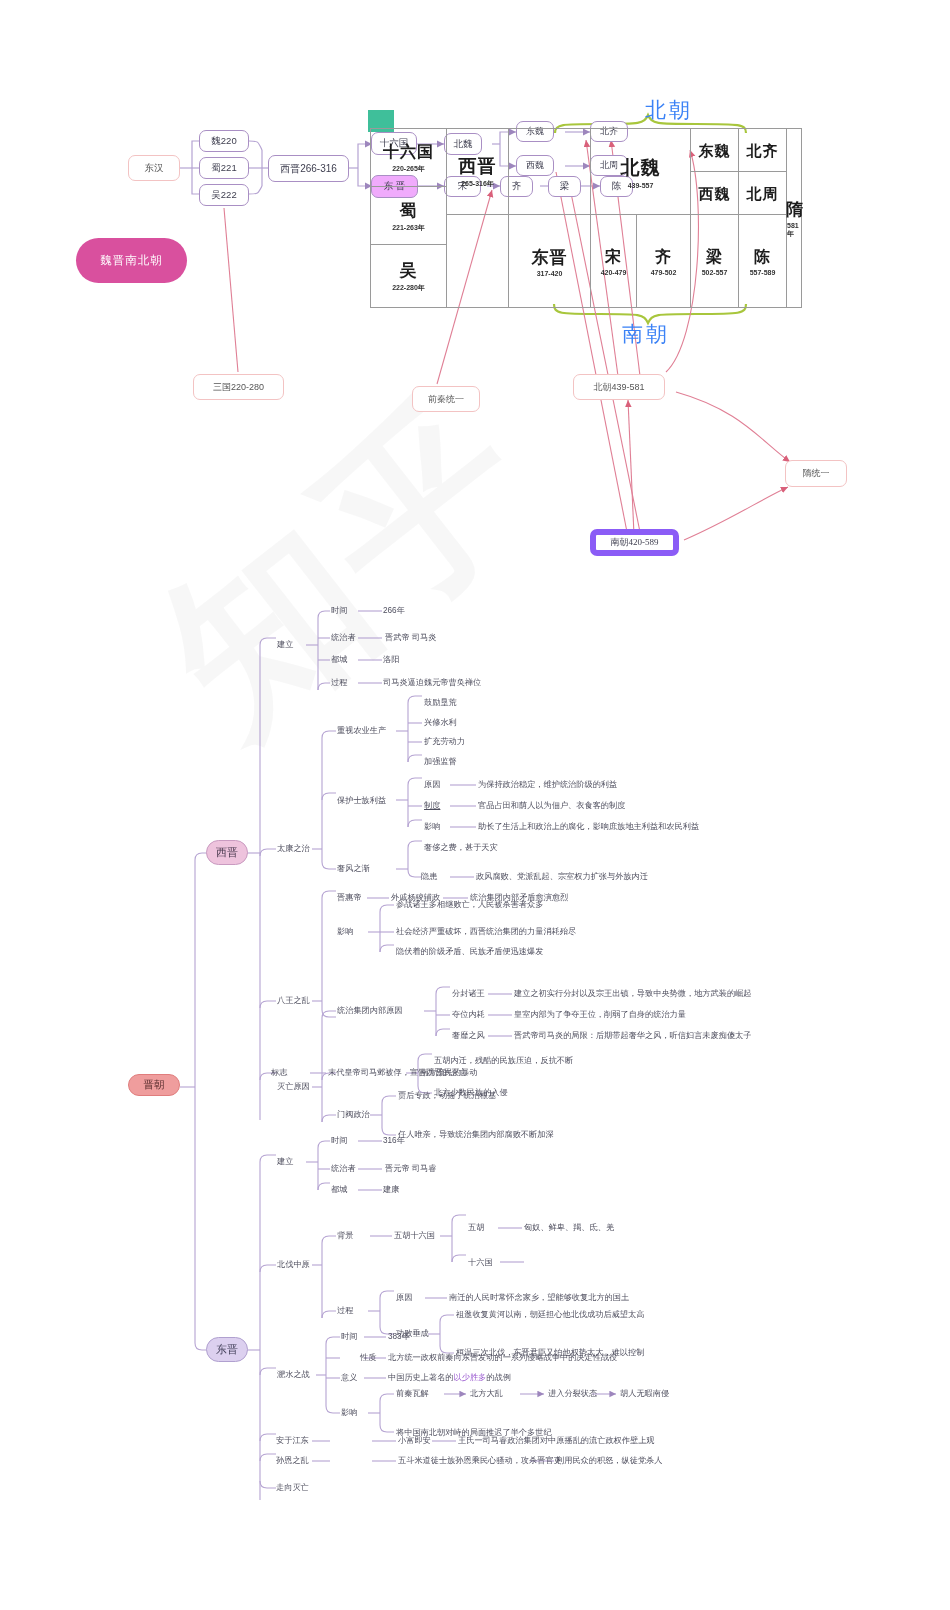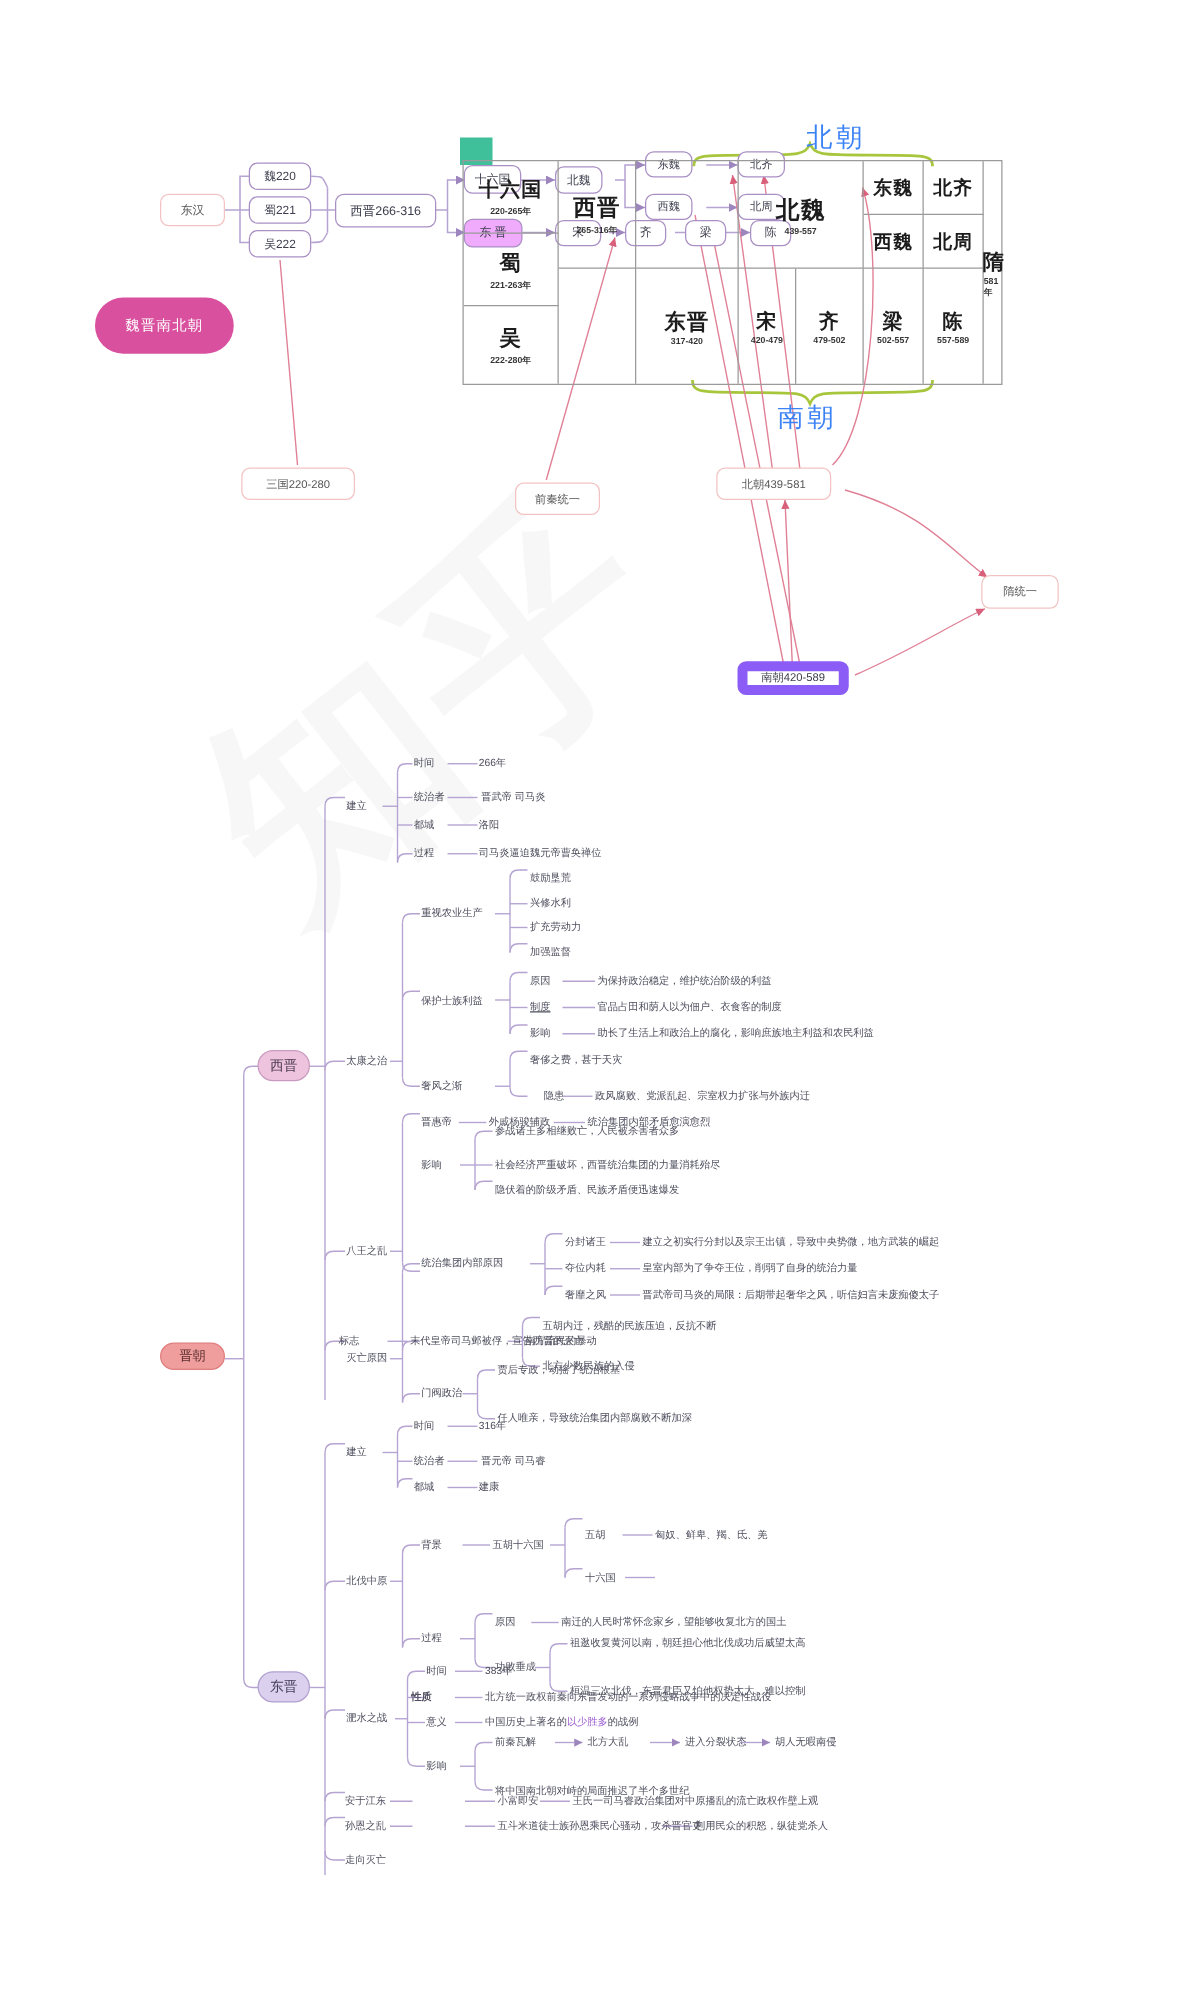--- a/index.html
+++ b/index.html
@@ -13,21 +13,21 @@
   svg.lay{position:absolute;left:0;top:0;width:950px;height:1610px;overflow:visible;pointer-events:none;}
   .wm{position:absolute;left:330px;top:360px;width:520px;height:820px;
       transform:rotate(-38deg);opacity:.5;pointer-events:none;
       font-size:190px;color:#f0f0f0;font-weight:bold;line-height:1.05;
       white-space:nowrap;letter-spacing:6px;}
 
   
   .nd{position:absolute;box-sizing:border-box;display:flex;align-items:center;
       justify-content:center;background:#fff;border-radius:7px;text-align:center;}
   .nd.purple{border:1.4px solid #a98fc4;color:#3d3d4e;}
-  .nd.magenta{border:8px solid #8b5cf6;color:#3d3d4e;}
+  .nd.magenta{border:6px solid #8b5cf6;color:#3d3d4e;font-family:Liberation Serif, serif;}
   .nd.softpink{border:1.6px solid #f3c3c3;color:#555;}
 
   
   #tbl{position:absolute;left:370px;top:128px;width:432px;height:180px;
        border:1.4px solid #9a9a9a;box-sizing:border-box;background:transparent;}
   #tbl .cell{position:absolute;box-sizing:border-box;border-right:1.4px solid #9a9a9a;
        border-bottom:1.4px solid #9a9a9a;display:flex;flex-direction:column;
        align-items:center;justify-content:center;color:#1c1c1c;}
   #tbl .cell .nm{font-weight:bold;letter-spacing:1px;}
   #tbl .cell .yr{font-size:7px;color:#333;margin-top:1px;font-weight:bold;}
@@ -399,21 +399,21 @@
   <div class="mtxt" style="left:337px;top:796px;">保护士族利益</div>
   <div class="mtxt" style="left:424px;top:780px;">原因</div>
   <div class="mtxt" style="left:478px;top:780px;">为保持政治稳定，维护统治阶级的利益</div>
   <div class="mtxt" style="left:424px;top:801px;text-decoration:underline;">制度</div>
   <div class="mtxt" style="left:478px;top:801px;">官品占田和荫人以为佃户、衣食客的制度</div>
   <div class="mtxt" style="left:424px;top:822px;">影响</div>
   <div class="mtxt" style="left:478px;top:822px;">助长了生活上和政治上的腐化，影响庶族地主利益和农民利益</div>
 
   <div class="mtxt" style="left:337px;top:864px;">奢风之渐</div>
   <div class="mtxt" style="left:424px;top:843px;">奢侈之费，甚于天灾</div>
-  <div class="mtxt" style="left:435px;top:872px;">隐患</div>
+  <div class="mtxt" style="left:421px;top:872px;">隐患</div>
   <div class="mtxt" style="left:476px;top:872px;">政风腐败、党派乱起、宗室权力扩张与外族内迁</div>
 
   <div class="mtxt" style="left:277px;top:996px;">八王之乱</div>
   <div class="mtxt" style="left:337px;top:893px;">晋惠帝</div>
   <div class="mtxt" style="left:391px;top:893px;">外戚杨骏辅政</div>
   <div class="mtxt" style="left:470px;top:893px;">统治集团内部矛盾愈演愈烈</div>
   <div class="mtxt" style="left:337px;top:927px;">影响</div>
   <div class="mtxt" style="left:396px;top:900px;">参战诸王多相继败亡，人民被杀害者众多</div>
   <div class="mtxt" style="left:396px;top:927px;">社会经济严重破坏，西晋统治集团的力量消耗殆尽</div>
   <div class="mtxt" style="left:396px;top:947px;">隐伏着的阶级矛盾、民族矛盾便迅速爆发</div>
@@ -455,21 +455,21 @@
   <div class="mtxt" style="left:337px;top:1306px;">过程</div>
   <div class="mtxt" style="left:396px;top:1293px;">原因</div>
   <div class="mtxt" style="left:449px;top:1293px;">南迁的人民时常怀念家乡，望能够收复北方的国土</div>
   <div class="mtxt" style="left:396px;top:1329px;">功败垂成</div>
   <div class="mtxt" style="left:456px;top:1310px;">祖逖收复黄河以南，朝廷担心他北伐成功后威望太高</div>
   <div class="mtxt" style="left:456px;top:1348px;">桓温三次北伐，东晋君臣又怕他权势太大，难以控制</div>
 
   <div class="mtxt" style="left:277px;top:1370px;">淝水之战</div>
   <div class="mtxt" style="left:341px;top:1332px;">时间</div>
   <div class="mtxt" style="left:388px;top:1332px;">383年</div>
-  <div class="mtxt" style="left:329px;top:1353px;font-weight:bold;">性质</div>
+  <div class="mtxt" style="left:360px;top:1353px;">性质</div>
   <div class="mtxt" style="left:388px;top:1353px;">北方统一政权前秦向东晋发动的一系列侵略战争中的决定性战役</div>
   <div class="mtxt" style="left:341px;top:1373px;">意义</div>
   <div class="mtxt" style="left:388px;top:1373px;"><span>中国历史上著名的</span><span class="hl">以少胜多</span><span>的战例</span></div>
 
   <div class="mtxt" style="left:341px;top:1408px;">影响</div>
   <div class="mtxt" style="left:396px;top:1389px;">前秦瓦解</div>
   <div class="mtxt" style="left:470px;top:1389px;">北方大乱</div>
   <div class="mtxt" style="left:548px;top:1389px;">进入分裂状态</div>
   <div class="mtxt" style="left:620px;top:1389px;">胡人无暇南侵</div>
   <div class="mtxt" style="left:396px;top:1428px;">将中国南北朝对峙的局面推迟了半个多世纪</div>

